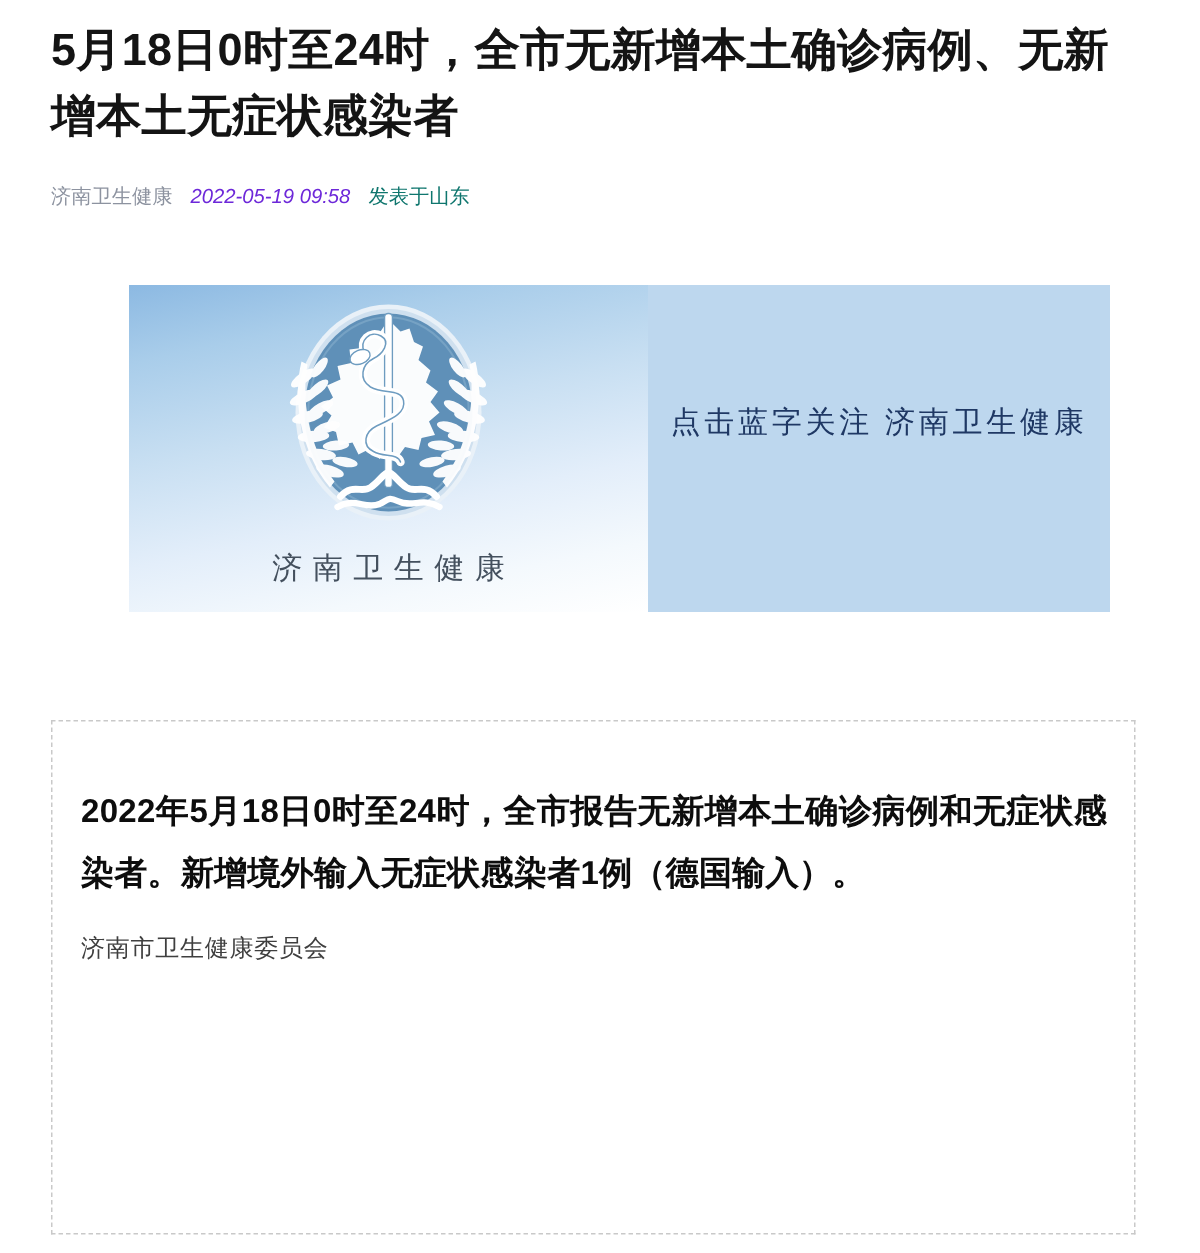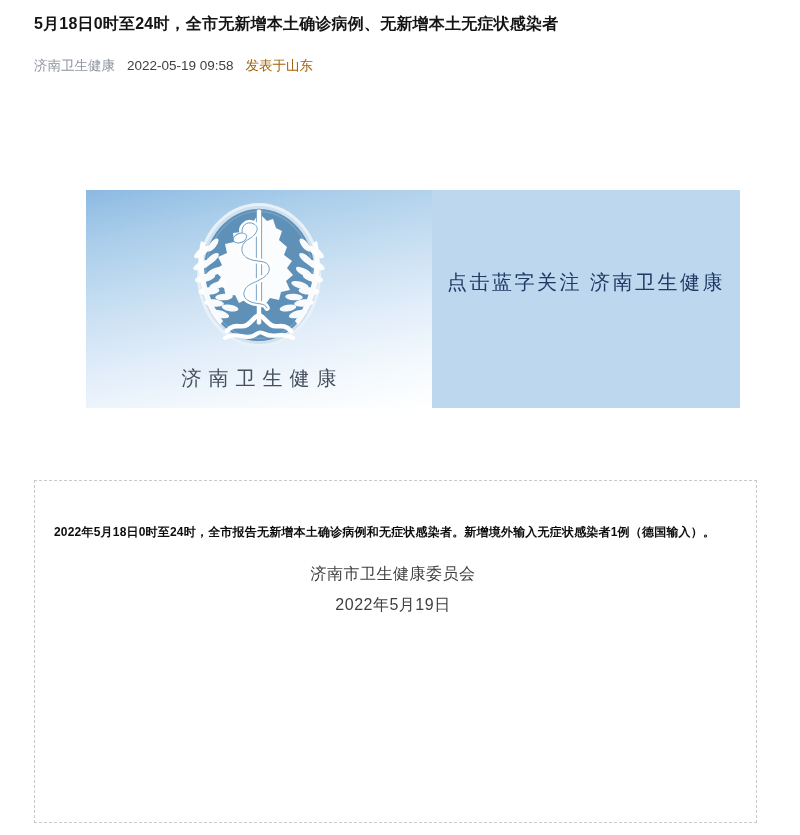--- a/index.html
+++ b/index.html
@@ -24,44 +24,45 @@
   }
 
   
   .article-header {
     position: absolute;
     left: 34px;
     top: 12px;
     width: 730px;
   }
   .article-title {
-    font-size: 16px;
+    font-size: 30px;
     font-weight: bold;
     line-height: 1.48;
     color: #141414;
     letter-spacing: 0.2px;
     margin: 0;
   }
   .article-meta {
     margin-top: 21px;
     font-size: 13.5px;
     color: #9aa0ab;
     line-height: 1.4;
     white-space: nowrap;
   }
   .article-meta .meta-account {
     color: #8d93a0;
     margin-right: 12px;
   }
   .article-meta .meta-time {
-    color: #404040;
+    color: #6d28d9;
     margin-right: 12px;
+    font-style: italic;
   }
   .article-meta .meta-location {
-    color: #a16207;
+    color: #0f766e;
   }
 
   
   .banner {
     position: absolute;
     left: 86px;
     top: 190px;
     width: 654px;
     height: 218px;
     overflow: hidden;
@@ -133,34 +134,34 @@
     border: 1px dashed #c9c9c9;
     box-sizing: border-box;
   }
   .content-inner {
     position: absolute;
     left: 19px;
     top: 40px;
     width: 684px;
   }
   .para {
-    font-size: 12px;
+    font-size: 22px;
     line-height: 1.85;
     color: #1c1c1c;
     margin: 0 0 13px 0;
     letter-spacing: 0.2px;
     text-align: justify;
   }
   .para.bold {
     font-weight: bold;
     color: #0d0d0d;
   }
   .signature {
     margin-top: 16px;
-    text-align: center;
+    text-align: left;
     padding-right: 6px;
   }
   .sign-line {
     font-size: 16px;
     color: #3f3f3f;
     line-height: 1.9;
     letter-spacing: 0.5px;
   }
 </style>
 </head>
@@ -255,18 +256,17 @@
       <div class="banner-line line1">点击蓝字关注 济南卫生健康</div>
     </div>
   </div>
 
   <div class="content-box">
     <div class="content-inner">
       <p class="para bold">2022年5月18日0时至24时，全市报告无新增本土确诊病例和无症状感染者。新增境外输入无症状感染者1例（德国输入）。</p>
 
       <div class="signature">
         <div class="sign-line">济南市卫生健康委员会</div>
-        <div class="sign-line">2022年5月19日</div>
       </div>
     </div>
   </div>
 
 </div>
 
 </body></html>

